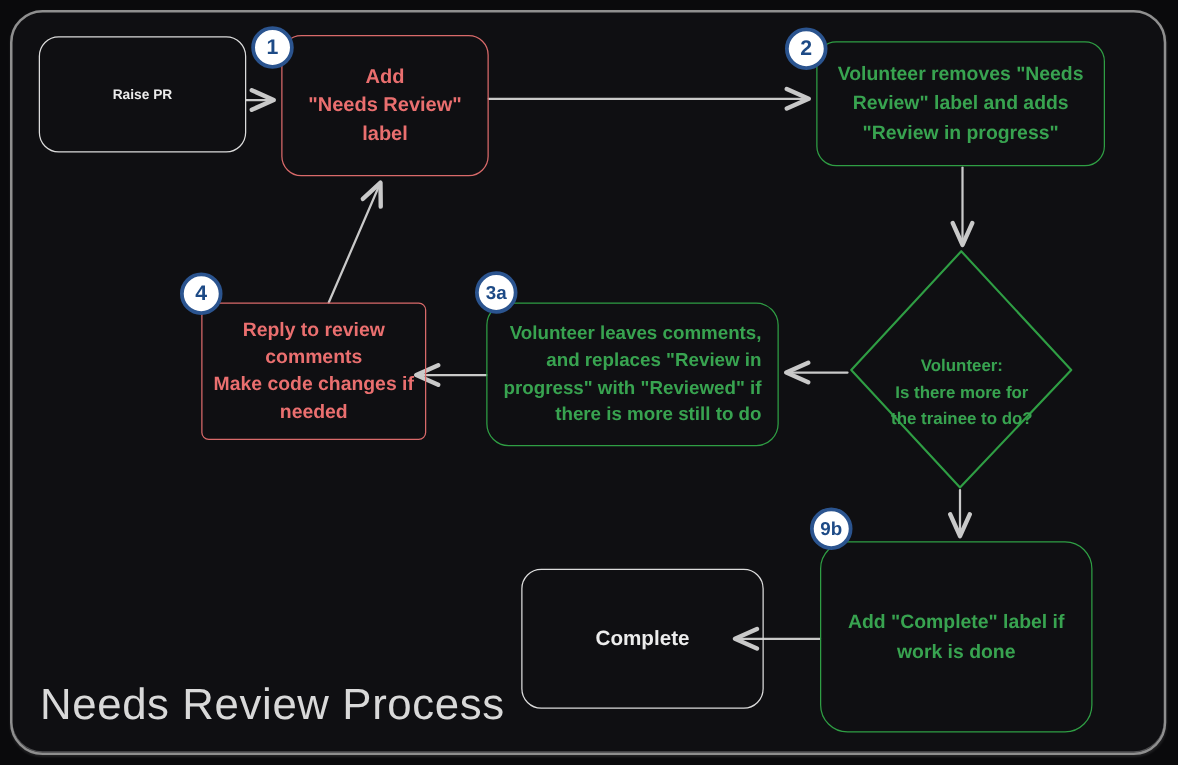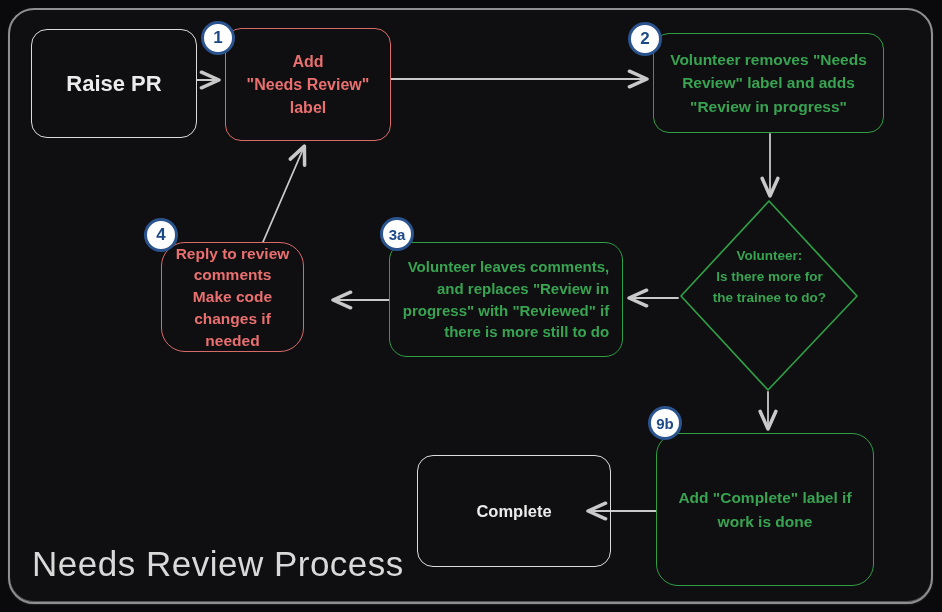--- a/index.html
+++ b/index.html
@@ -37,32 +37,32 @@
     text-align: center;
     white-space: pre-line;
     font-weight: bold;
     background: transparent;
     padding: 20px 8px;
   }
   .node.red   { border-color: var(--red);   color: var(--red-text); }
   .node.green { border-color: var(--green); color: var(--green-text); }
   .node.neutral { border-color: var(--neutral); color: #ececec; }
 
-  .node-raise-pr        { left: 31px;  top: 29px;  width: 166px; height: 109px; border-radius: 16px; font-size: 22px; }
+  .node-raise-pr        { left: 31px;  top: 29px;  width: 166px; height: 93px; border-radius: 16px; font-size: 11px; }
   .node-add-needs-review{ left: 225px; top: 28px;  width: 166px; height: 113px; border-radius: 16px; font-size: 16px; line-height: 1.45; }
   .node-volunteer-removes{ left: 653px; top: 33px; width: 231px; height: 100px; border-radius: 16px; font-size: 15.5px; line-height: 1.5; }
   .node-leaves-comments { left: 389px; top: 242px; width: 234px; height: 115px; border-radius: 18px; font-size: 15px; line-height: 1.45; text-align: right; }
-  .node-reply-comments  { left: 161px; top: 242px; width: 143px; height: 110px; border-radius: 24px; font-size: 15.5px; line-height: 1.4; }
+  .node-reply-comments  { left: 161px; top: 242px; width: 180px; height: 110px; border-radius: 6px; font-size: 15.5px; line-height: 1.4; }
   .node-add-complete    { left: 656px; top: 433px; width: 218px; height: 153px; border-radius: 22px; font-size: 15.5px; line-height: 1.5; }
   .node-complete        { left: 417px; top: 455px; width: 194px; height: 112px; border-radius: 16px; font-size: 16.5px; }
 
   .decision-label {
     position: absolute;
     left: 684px; top: 246px; width: 171px; height: 100px;
-    display: flex; align-items: flex-start; justify-content: center;
+    display: flex; align-items: flex-end; justify-content: center;
     text-align: center; white-space: pre-line;
     color: var(--green-text);
     font-size: 13.5px; font-weight: bold; line-height: 1.55;
   }
   .badge {
     position: absolute;
     width: 34px; height: 34px;
     border-radius: 50%;
     background: var(--badge-fill);
     border: 3px solid var(--badge-border);

